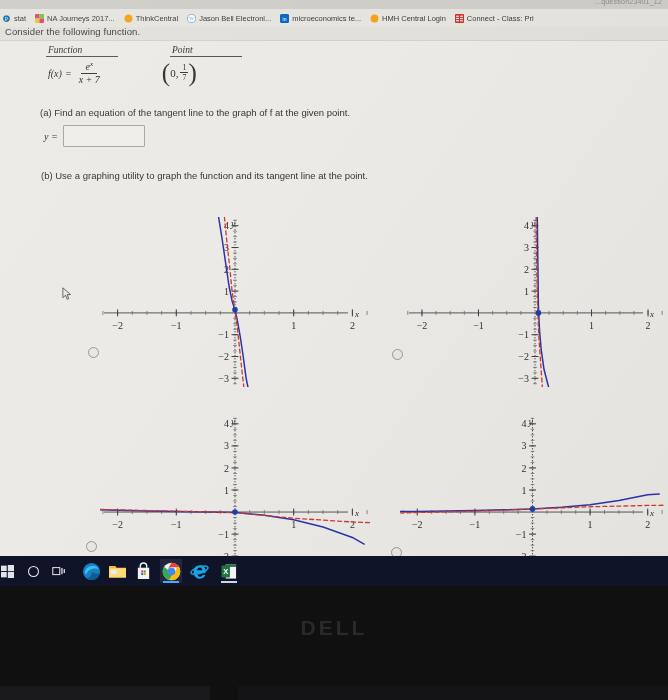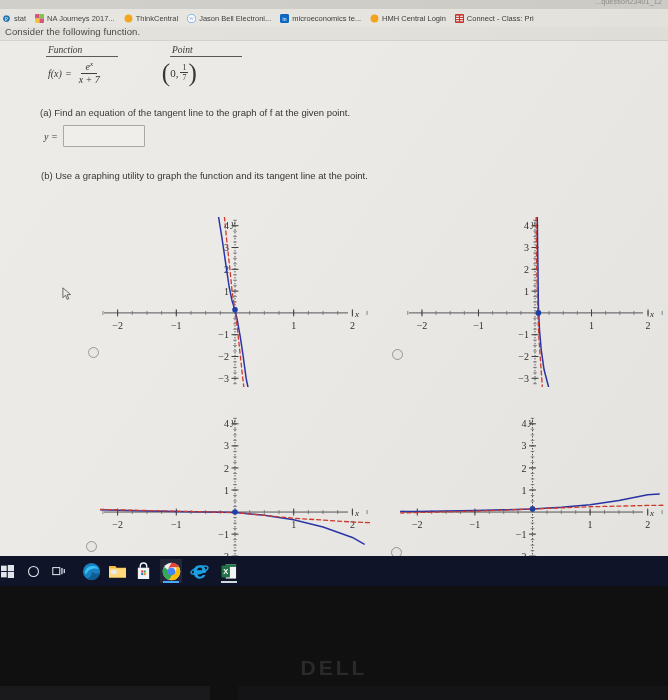--- a/index.html
+++ b/index.html
@@ -139,21 +139,21 @@
   .tbhi{position:absolute;inset:0;background:rgba(255,255,255,.08);}
 
   
   .bezel{
     position:absolute;left:0;top:586px;width:668px;height:114px;
     background:#101010;
   }
   .delllogo{
     position:absolute;left:0;right:0;top:30px;text-align:center;
     font-size:21px;letter-spacing:3px;color:#2a2a2a;
-    font-family:"Liberation Sans",sans-serif;font-weight:600;margin-top:40px;
+    font-family:"Liberation Sans",sans-serif;font-weight:600;
   }
   .foot-l{position:absolute;left:0;bottom:0;width:210px;height:14px;background:#1a1a1c;}
   .foot-r{position:absolute;right:0;bottom:0;width:430px;height:14px;background:#141416;}
 
   .glare{
     position:absolute;left:0;top:0;width:668px;height:556px;
     background:linear-gradient(125deg, rgba(255,255,255,.05) 0%, rgba(255,255,255,0) 35%, rgba(0,0,0,.03) 100%);
     pointer-events:none;
   }
 </style>

